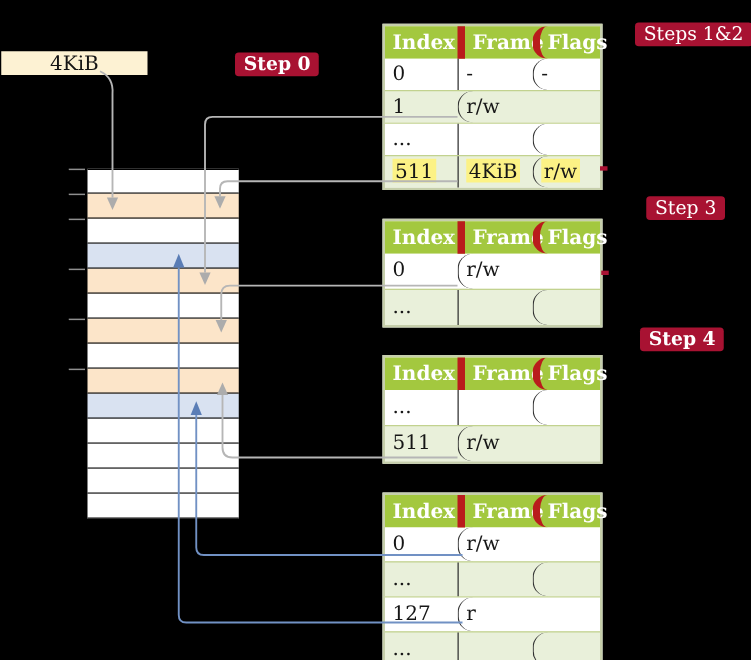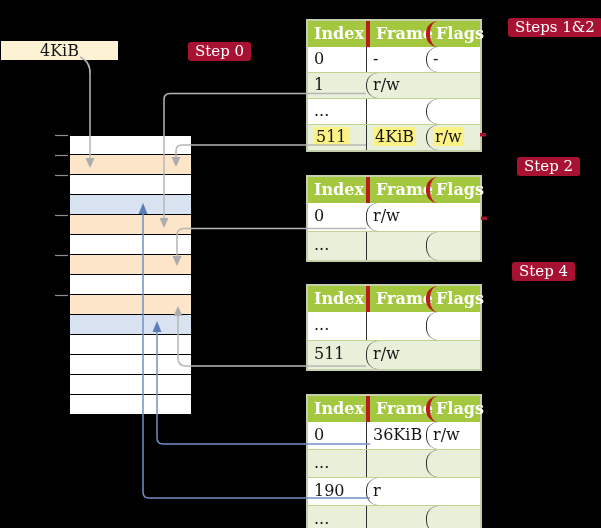--- a/index.html
+++ b/index.html
@@ -6,44 +6,44 @@
   #stage{position:relative;width:601px;height:528px;background:#000;overflow:hidden;
          font-family:"DejaVu Serif","Liberation Serif",serif;}
 
   
   .frame-box{position:absolute;left:1px;top:41px;width:117px;height:19px;
              background:#fdf2d3;color:#141414;font-size:16px;line-height:19px;text-align:center;}
 
   
   .badge{position:absolute;background:#a81232;color:#fff;font-size:15px;line-height:19px;
          padding:0 7px;border-radius:3px;white-space:nowrap;}
-  .badge-step0 {left:188px;top:42px;}
+  .badge-step0 {left:188px;top:42px;font-weight:bold;}
   .badge-steps12{left:508px;top:18px;}
   .badge-step3 {left:517px;top:157px;}
-  .badge-step4 {left:512px;top:262px;}
+  .badge-step4 {left:512px;top:262px;font-weight:bold;}
 
   
   .memstack{position:absolute;left:69px;top:135px;width:121px;border-left:1px solid #000;border-right:1px solid #000;}
   .mrow{height:20px;box-sizing:border-box;border-bottom:1px solid #000;}
   .mrow:first-child{border-top:1px solid #000;}
   .mrow.free{background:#ffffff;}
   .mrow.pagetable{background:#fce5c9;}
   .mrow.data{background:#d9e2f1;}
 
   
   .ptable{position:absolute;left:306px;width:176px;box-sizing:border-box;
           border:2px solid #c6cfab;background:#fff;}
   .ptable-1{top:19px;}
   .ptable-2{top:175px;}
   .ptable-3{top:284px;}
   .ptable-4{top:394px;}
   .thead{display:flex;height:26px;background:#a3c83f;color:#fff;font-weight:bold;
          font-size:16px;line-height:25px;}
   .th{box-sizing:border-box;padding-left:6px;}
-  .th + .th{border-left:4px solid #b91c1c;}
+  .th + .th{border-left:6px solid #b91c1c;}
   .col-index{width:58px;}
   .col-frame{width:60px;}
   .col-flags{width:54px;border-radius:12px;}
   .trow{display:flex;font-size:16px;color:#161616;background:#fff;}
   .trow + .trow{border-top:1px solid #c2d28f;}
   .trow.shade{background:#e9f0da;}
   .ptable-1 .trow{height:25px;line-height:23px;}
   .ptable-2 .trow,.ptable-3 .trow{height:28px;line-height:26px;}
   .ptable-4 .trow{height:27px;line-height:25px;}
   .td{box-sizing:border-box;padding-left:6px;overflow:hidden;}
@@ -61,21 +61,21 @@
 </style>
 </head>
 <body>
 
 <div id="stage">
 
   <div class="frame-box">4KiB</div>
 
   <div class="badge badge-step0">Step 0</div>
   <div class="badge badge-steps12">Steps 1&amp;2</div>
-  <div class="badge badge-step3">Step 2</div>
+  <div class="badge badge-step3">Step 3</div>
   <div class="badge badge-step4">Step 4</div>
 
   <div class="memstack">
     <div class="mrow free"></div>
     <div class="mrow pagetable"></div>
     <div class="mrow free"></div>
     <div class="mrow data"></div>
     <div class="mrow pagetable"></div>
     <div class="mrow free"></div>
     <div class="mrow pagetable"></div>
@@ -150,30 +150,29 @@
   </div>
 
   <div class="ptable ptable-4">
     <div class="thead">
       <div class="th col-index">Index</div>
       <div class="th col-frame">Frame</div>
       <div class="th col-flags">Flags</div>
     </div>
     <div class="trow">
       <div class="td col-index">0</div>
-      <div class="td col-frame">36KiB</div>
-      <div class="td col-flags">r/w</div>
-    </div>
-    <div class="trow shade">
-      <div class="td col-index">...</div>
-      <div class="td col-frame"></div>
-      <div class="td col-flags"></div>
-    </div>
-    <div class="trow">
-      <div class="td col-index">190</div>
+      <div class="td col-flags">r/w</div>
+    </div>
+    <div class="trow shade">
+      <div class="td col-index">...</div>
+      <div class="td col-frame"></div>
+      <div class="td col-flags"></div>
+    </div>
+    <div class="trow">
+      <div class="td col-index">127</div>
       <div class="td col-flags">r</div>
     </div>
     <div class="trow shade">
       <div class="td col-index">...</div>
       <div class="td col-frame"></div>
       <div class="td col-flags"></div>
     </div>
   </div>
 
   <svg class="overlay" width="601" height="528" viewBox="0 0 601 528">

